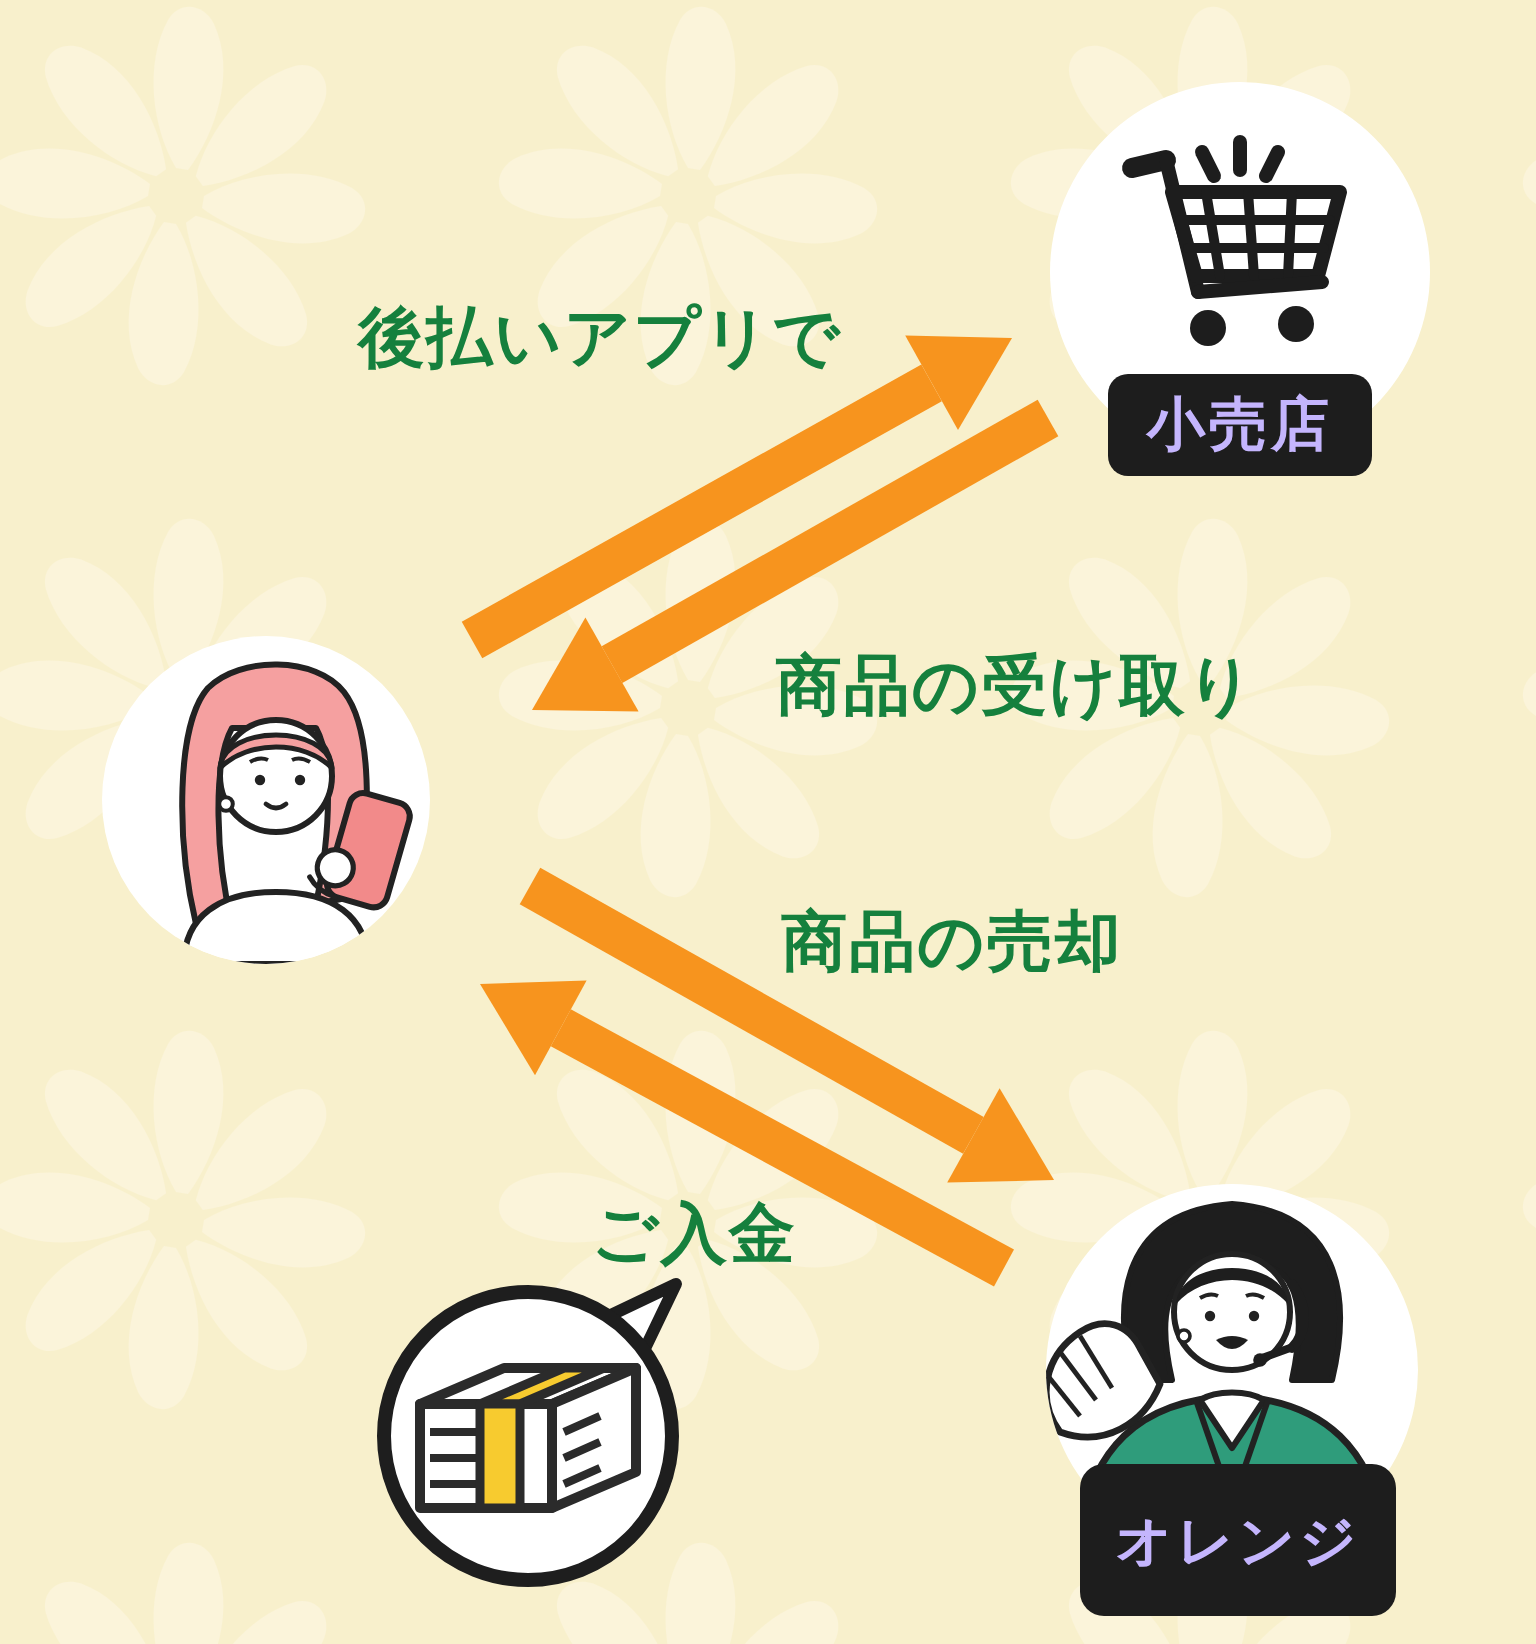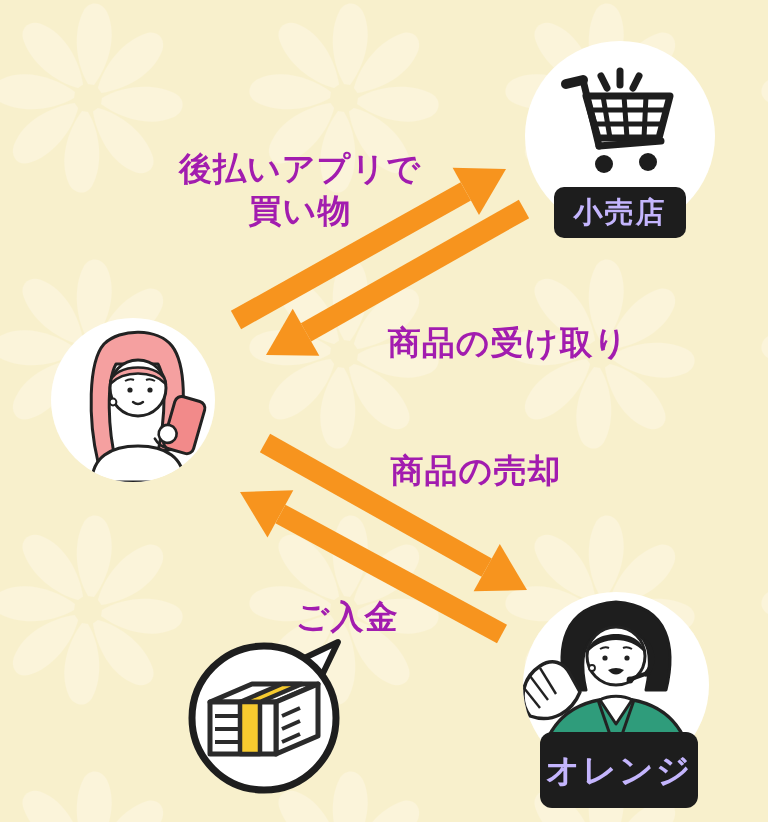--- a/index.html
+++ b/index.html
@@ -3,32 +3,32 @@
 <meta charset="utf-8">
 <style>
   html,body{margin:0;padding:0;background:#ffffff;}
   .stage{
     position:relative;width:768px;height:822px;overflow:hidden;
     background:#F8F0CC;
     font-family:"Liberation Sans","DejaVu Sans",sans-serif;
   }
   .stage svg{position:absolute;left:0;top:0;}
   .flow-label{
-    position:absolute;color:#a21caf;font-weight:800;
+    position:absolute;color:#15803d;font-weight:800;
     font-size:33px;line-height:42px;text-align:center;letter-spacing:1px;
   }
   .node-label{
     position:absolute;background:#1D1D1D;color:#c4b5fd;border-radius:10px;
     display:flex;flex-direction:column;align-items:center;justify-content:center;
     font-weight:800;letter-spacing:2px;
   }
   .node-label .ln{display:block;}
   #label-retailer{left:554px;top:187px;width:132px;height:51px;font-size:29px;}
   #label-customer{left:80px;top:460px;width:133px;height:50px;font-size:29px;}
-  #label-orange{left:540px;top:732px;width:158px;height:76px;font-size:34px;line-height:33px;border-radius:12px;}
+  #label-orange{left:540px;top:732px;width:158px;height:76px;font-size:28px;line-height:33px;border-radius:12px;}
   #flow-buy{left:150px;top:148px;width:300px;}
   #flow-receive{left:358px;top:322px;width:300px;}
   #flow-sell{left:326px;top:450px;width:300px;}
   #flow-deposit{left:247px;top:596px;width:200px;}
 </style>
 </head>
 <body>
 
 <div class="stage">
 
@@ -165,21 +165,20 @@
         <line x1="282" y1="729" x2="300" y2="721" stroke-width="4"></line>
         <line x1="282" y1="742" x2="300" y2="734" stroke-width="4"></line>
         <polygon points="240,702 282,684 302,684 260,702" fill="#F7CB2F" stroke-width="4.5"></polygon>
         <rect x="240" y="702" width="20" height="52" fill="#F7CB2F" stroke-width="4.5"></rect>
       </g>
     </g>
   </svg>
 
   <div class="flow-label" id="flow-buy">
     <div>後払いアプリで</div>
-    <div>買い物</div>
   </div>
   <div class="flow-label" id="flow-receive">商品の受け取り</div>
   <div class="flow-label" id="flow-sell">商品の売却</div>
   <div class="flow-label" id="flow-deposit">ご入金</div>
 
   <div class="node-label" id="label-retailer">
     <span class="ln">小売店</span>
   </div>
   <div class="node-label" id="label-orange">
     <span class="ln">オレンジ</span>

